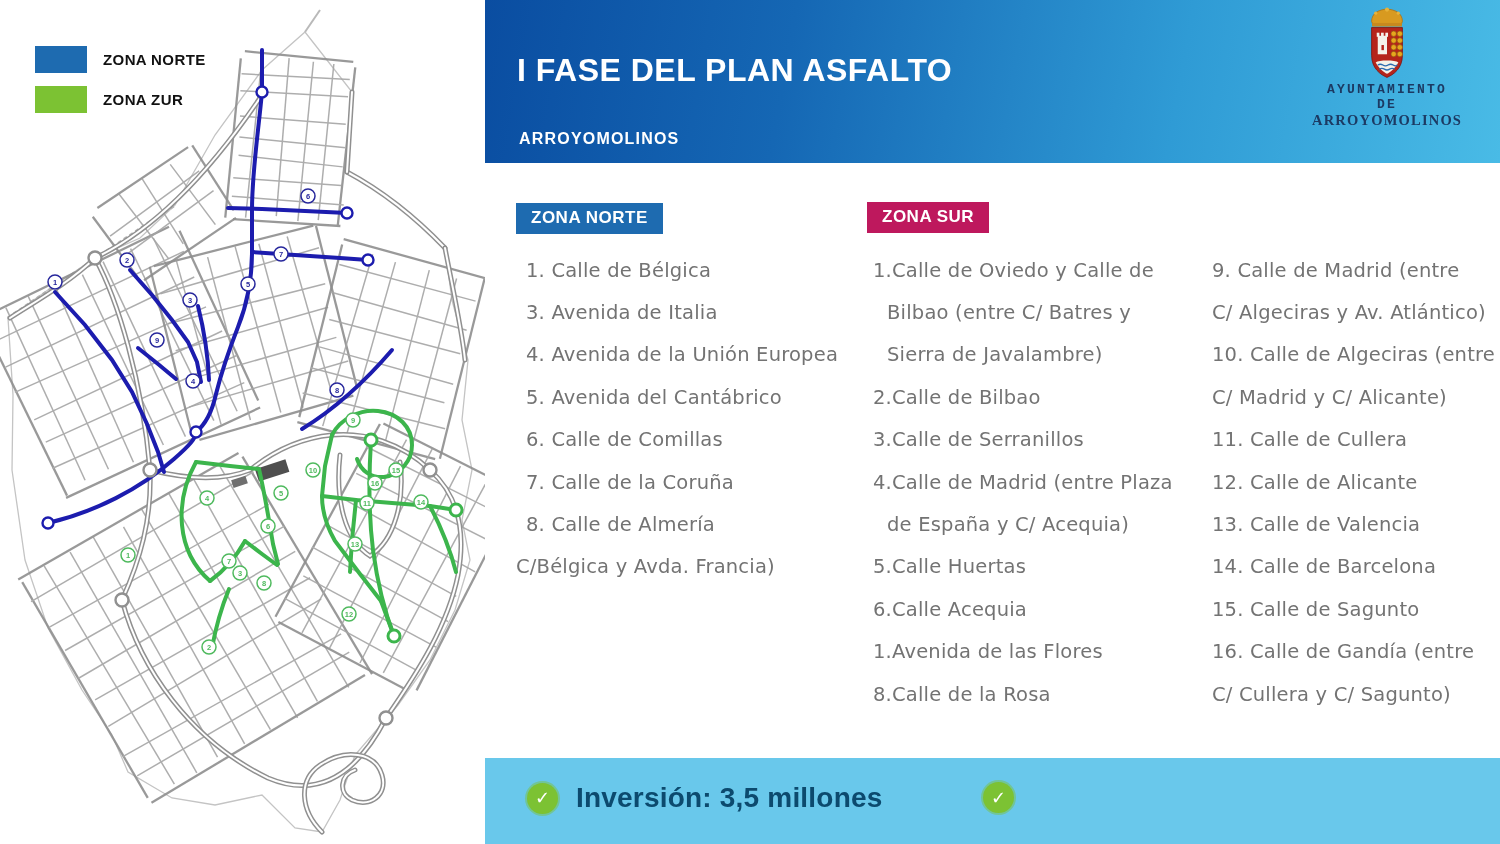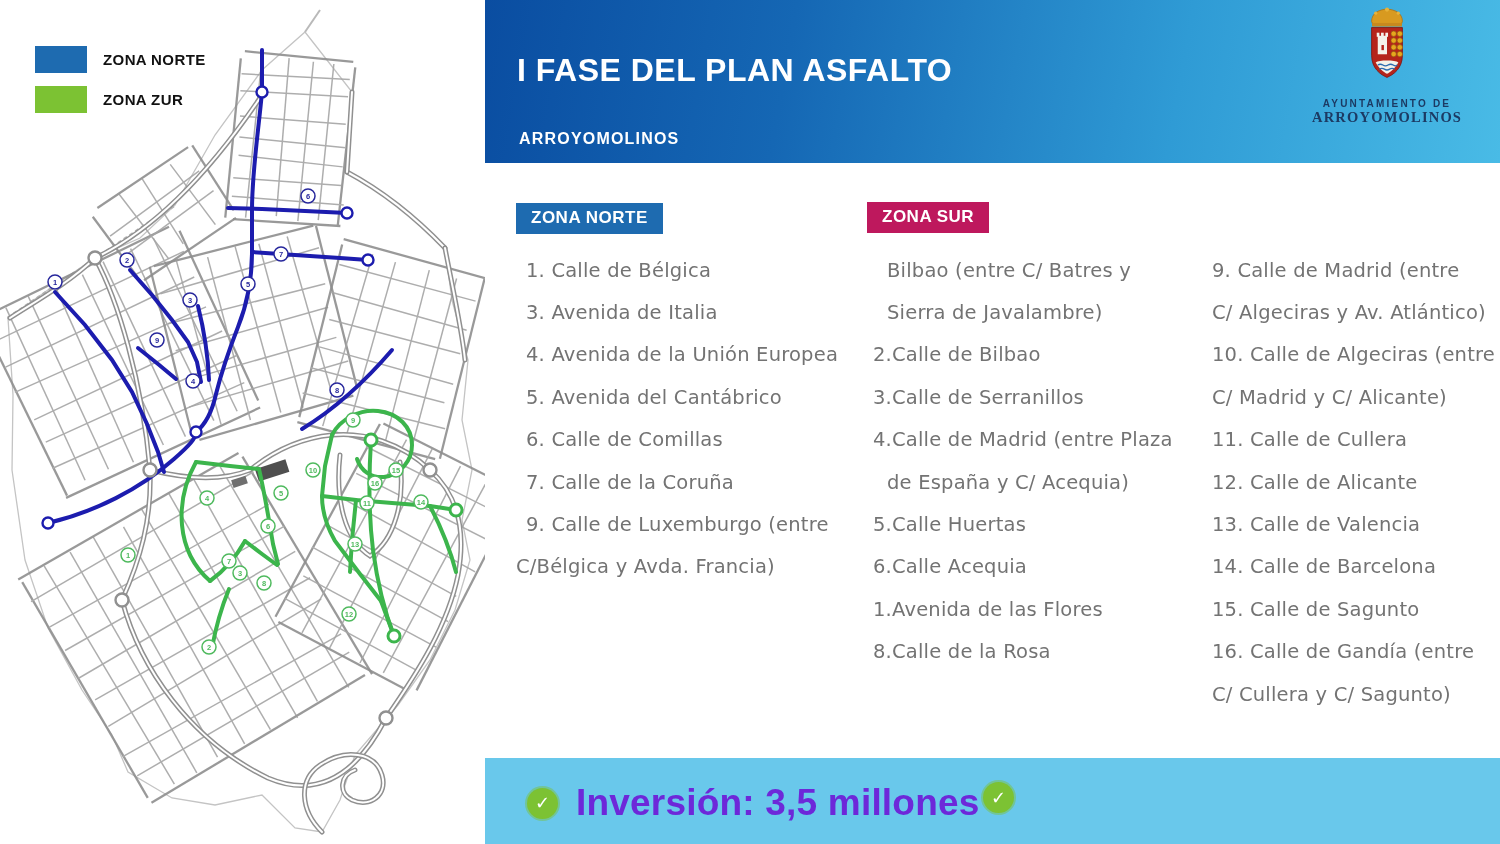--- a/index.html
+++ b/index.html
@@ -13,21 +13,21 @@
   .legend-swatch{width:52px;height:27px;}
   .legend-label{font-size:15px;font-weight:bold;color:#111;letter-spacing:.4px;}
 
   
   #header{left:485px;top:0;width:1015px;height:163px;
           background:linear-gradient(100deg,#0a4da1 0%,#1567b4 30%,#2f9bd5 68%,#49bbe6 100%);}
   #title{left:32px;top:52px;color:#fff;font-size:32px;font-weight:800;letter-spacing:.5px;white-space:nowrap;}
   #subtitle{left:34px;top:130px;color:#fff;font-size:16px;font-weight:bold;letter-spacing:1.2px;}
   #logo{right:38px;top:6px;width:150px;height:130px;text-align:center;}
   #logo .crest{margin:0 auto;display:block;}
-  .logo-t1{font-family:Liberation Sans, sans-serif;font-size:10px;letter-spacing:2.2px;color:#1c3a63;font-weight:bold;margin-top:16px;}
+  .logo-t1{font-family:Liberation Mono, monospace;font-size:13px;letter-spacing:2.2px;color:#1c3a63;font-weight:bold;margin-top:0;}
   .logo-t2{font-family:"Liberation Serif","DejaVu Serif",serif;font-size:14.5px;letter-spacing:1.2px;color:#1c3a63;font-weight:bold;}
 
   
   .chip{color:#fff;font-weight:bold;font-size:17px;letter-spacing:.5px;padding:5px 15px 6px 15px;}
   #chip-norte{left:516px;top:203px;}
   #chip-sur{left:867px;top:202px;}
 
   
   .street-col{color:#737373;font-size:19.5px;font-family:"DejaVu Sans","Liberation Sans",sans-serif;}
   #col-norte{left:516px;top:249px;width:345px;}
@@ -39,21 +39,21 @@
   .ln-cont{padding-left:0;}
   .ln-cont-in{padding-left:14px;}
 
   
   #footer{left:485px;top:758px;width:1015px;height:86px;background:#69c8eb;}
   .stat{position:absolute;display:flex;align-items:center;gap:18px;}
   #stat1{left:42px;top:24px;}
   #stat2{left:498px;top:24px;}
   .check{width:31px;height:31px;border-radius:50%;background:#7cc233;color:#fff;font-size:18px;font-weight:bold;
          display:flex;align-items:center;justify-content:center;box-shadow:0 0 0 2px rgba(124,194,51,.45);}
-  .stat-text{font-size:37px;font-weight:bold;color:#6d28d9;letter-spacing:.2px;white-space:nowrap;}
+  .stat-text{font-size:28px;font-weight:bold;color:#0c4a6e;letter-spacing:.2px;white-space:nowrap;}
 
   
   #map{left:0;top:0;width:485px;height:844px;}
 </style>
 </head>
 <body>
 
 <div id="stage">
 
   <svg id="map" class="abs" viewBox="0 0 485 844" xmlns="http://www.w3.org/2000/svg">
@@ -393,24 +393,25 @@
   <div id="chip-norte" class="abs chip" style="background:#1e6bb0">ZONA NORTE</div>
   <div id="chip-sur" class="abs chip" style="background:#be185d">ZONA SUR</div>
 
   <div id="col-norte" class="abs street-col">
       <div class="street-line ln-item">1. Calle de Bélgica</div>
       <div class="street-line ln-item">3. Avenida de Italia</div>
       <div class="street-line ln-item">4. Avenida de la Unión Europea</div>
       <div class="street-line ln-item">5. Avenida del Cantábrico</div>
       <div class="street-line ln-item">6. Calle de Comillas</div>
       <div class="street-line ln-item">7. Calle de la Coruña</div>
-      <div class="street-line ln-item">9. Calle de Luxemburgo (entre</div>
+      <div class="street-line ln-item">8. Calle de Almería</div>
       <div class="street-line ln-cont">C/Bélgica y Avda. Francia)</div>
     </div>
   <div id="col-sur1" class="abs street-col">
+      <div class="street-line ln-item0">1.Calle de Oviedo y Calle de</div>
       <div class="street-line ln-cont-in">Bilbao (entre C/ Batres y</div>
       <div class="street-line ln-cont-in">Sierra de Javalambre)</div>
       <div class="street-line ln-item0">2.Calle de Bilbao</div>
       <div class="street-line ln-item0">3.Calle de Serranillos</div>
       <div class="street-line ln-item0">4.Calle de Madrid (entre Plaza</div>
       <div class="street-line ln-cont-in">de España y C/ Acequia)</div>
       <div class="street-line ln-item0">5.Calle Huertas</div>
       <div class="street-line ln-item0">6.Calle Acequia</div>
       <div class="street-line ln-item0">1.Avenida de las Flores</div>
       <div class="street-line ln-item0">8.Calle de la Rosa</div>

